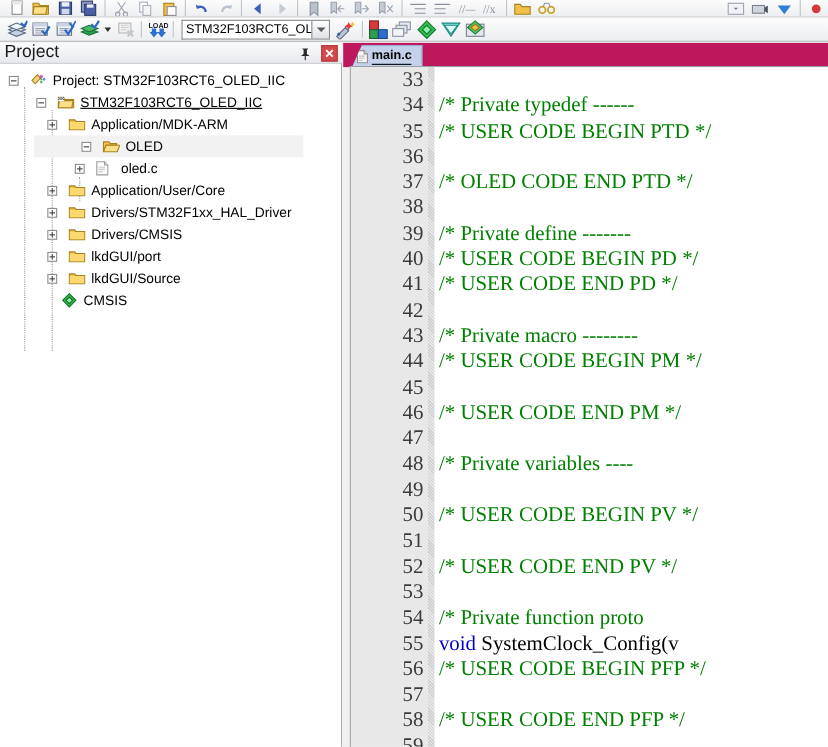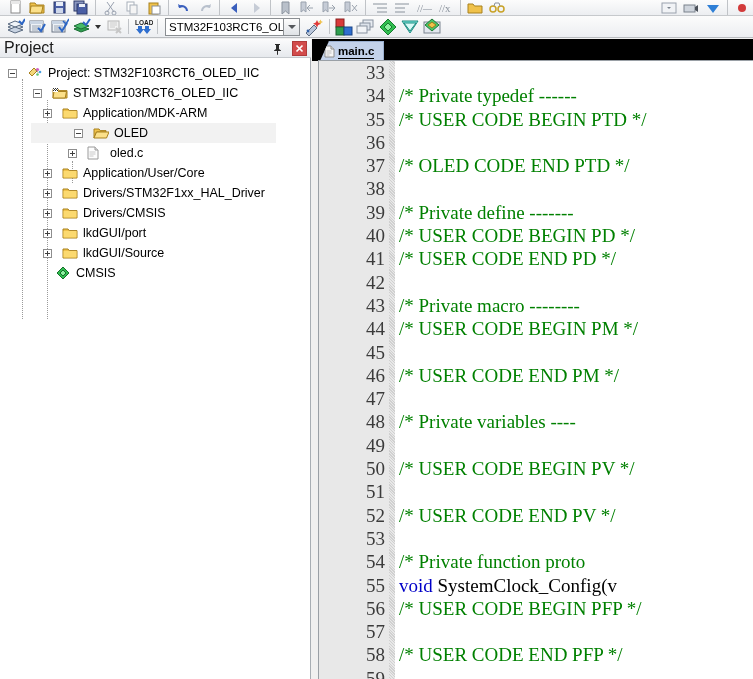--- a/index.html
+++ b/index.html
@@ -125,21 +125,21 @@
     border-left: 1px dotted #9a9a9a;
   }
 
   
   #editor-area {
     position: absolute; left: 312px; top: 39px;
     width: 441px; height: 640px; background: #f0f0f0;
   }
   #tabstrip {
     position: absolute; left: 0; top: 0; width: 441px; height: 22px;
-    background: #000000;
+    background: #be185d;
   }
   #tab-mainc {
     position: absolute; left: 8px; top: 2px; height: 20px;
     background: #c3d2ea;
     display: flex; align-items: center;
     padding: 0 9px 0 4px;
     border-top: 1px solid #9bb0d0;
     border-right: 1px solid #9bb0d0;
     clip-path: polygon(9px 0, 100% 0, 100% 100%, 0 100%);
   }
@@ -489,21 +489,21 @@
             <path d="M2 7l5-5 3 3-5 5z" fill="#f4d77a" stroke="#a8811f"></path>
             <circle cx="10.5" cy="3.5" r="1.6" fill="#cf5fc0"></circle>
             <circle cx="13" cy="6" r="1.3" fill="#49a0e0"></circle>
             <circle cx="10.5" cy="8.5" r="1.3" fill="#5fc46f"></circle>
             <path d="M9 4.5l2 2" stroke="#7a6a2a"></path>
           </svg>
         </span>
         <span class="tlabel">Project: STM32F103RCT6_OLED_IIC</span>
       </div>
 
-      <div class="tnode" style="padding-left:33px;">
+      <div class="tnode" style="padding-left:33px;text-decoration:underline;">
         <div class="expander"></div>
         <div class="dots"></div>
         <span class="ticon">
           <svg width="16" height="14" viewBox="0 0 16 14">
             <path d="M1 3h5l1.2 1.6H15V12H1z" fill="#f0c24b" stroke="#a8811f"></path>
             <path d="M2 5.5h12.5L13.2 12H1z" fill="#fbe08a" stroke="#a8811f"></path>
             <rect x="1" y="2" width="5" height="4" fill="#fff"></rect>
             <path d="M1 2h1v1H1zM3 2h1v1H3zM5 2h1v1H5zM2 3h1v1H2zM4 3h1v1H4zM1 4h1v1H1zM3 4h1v1H3zM5 4h1v1H5z" fill="#333"></path>
           </svg>
         </span>

